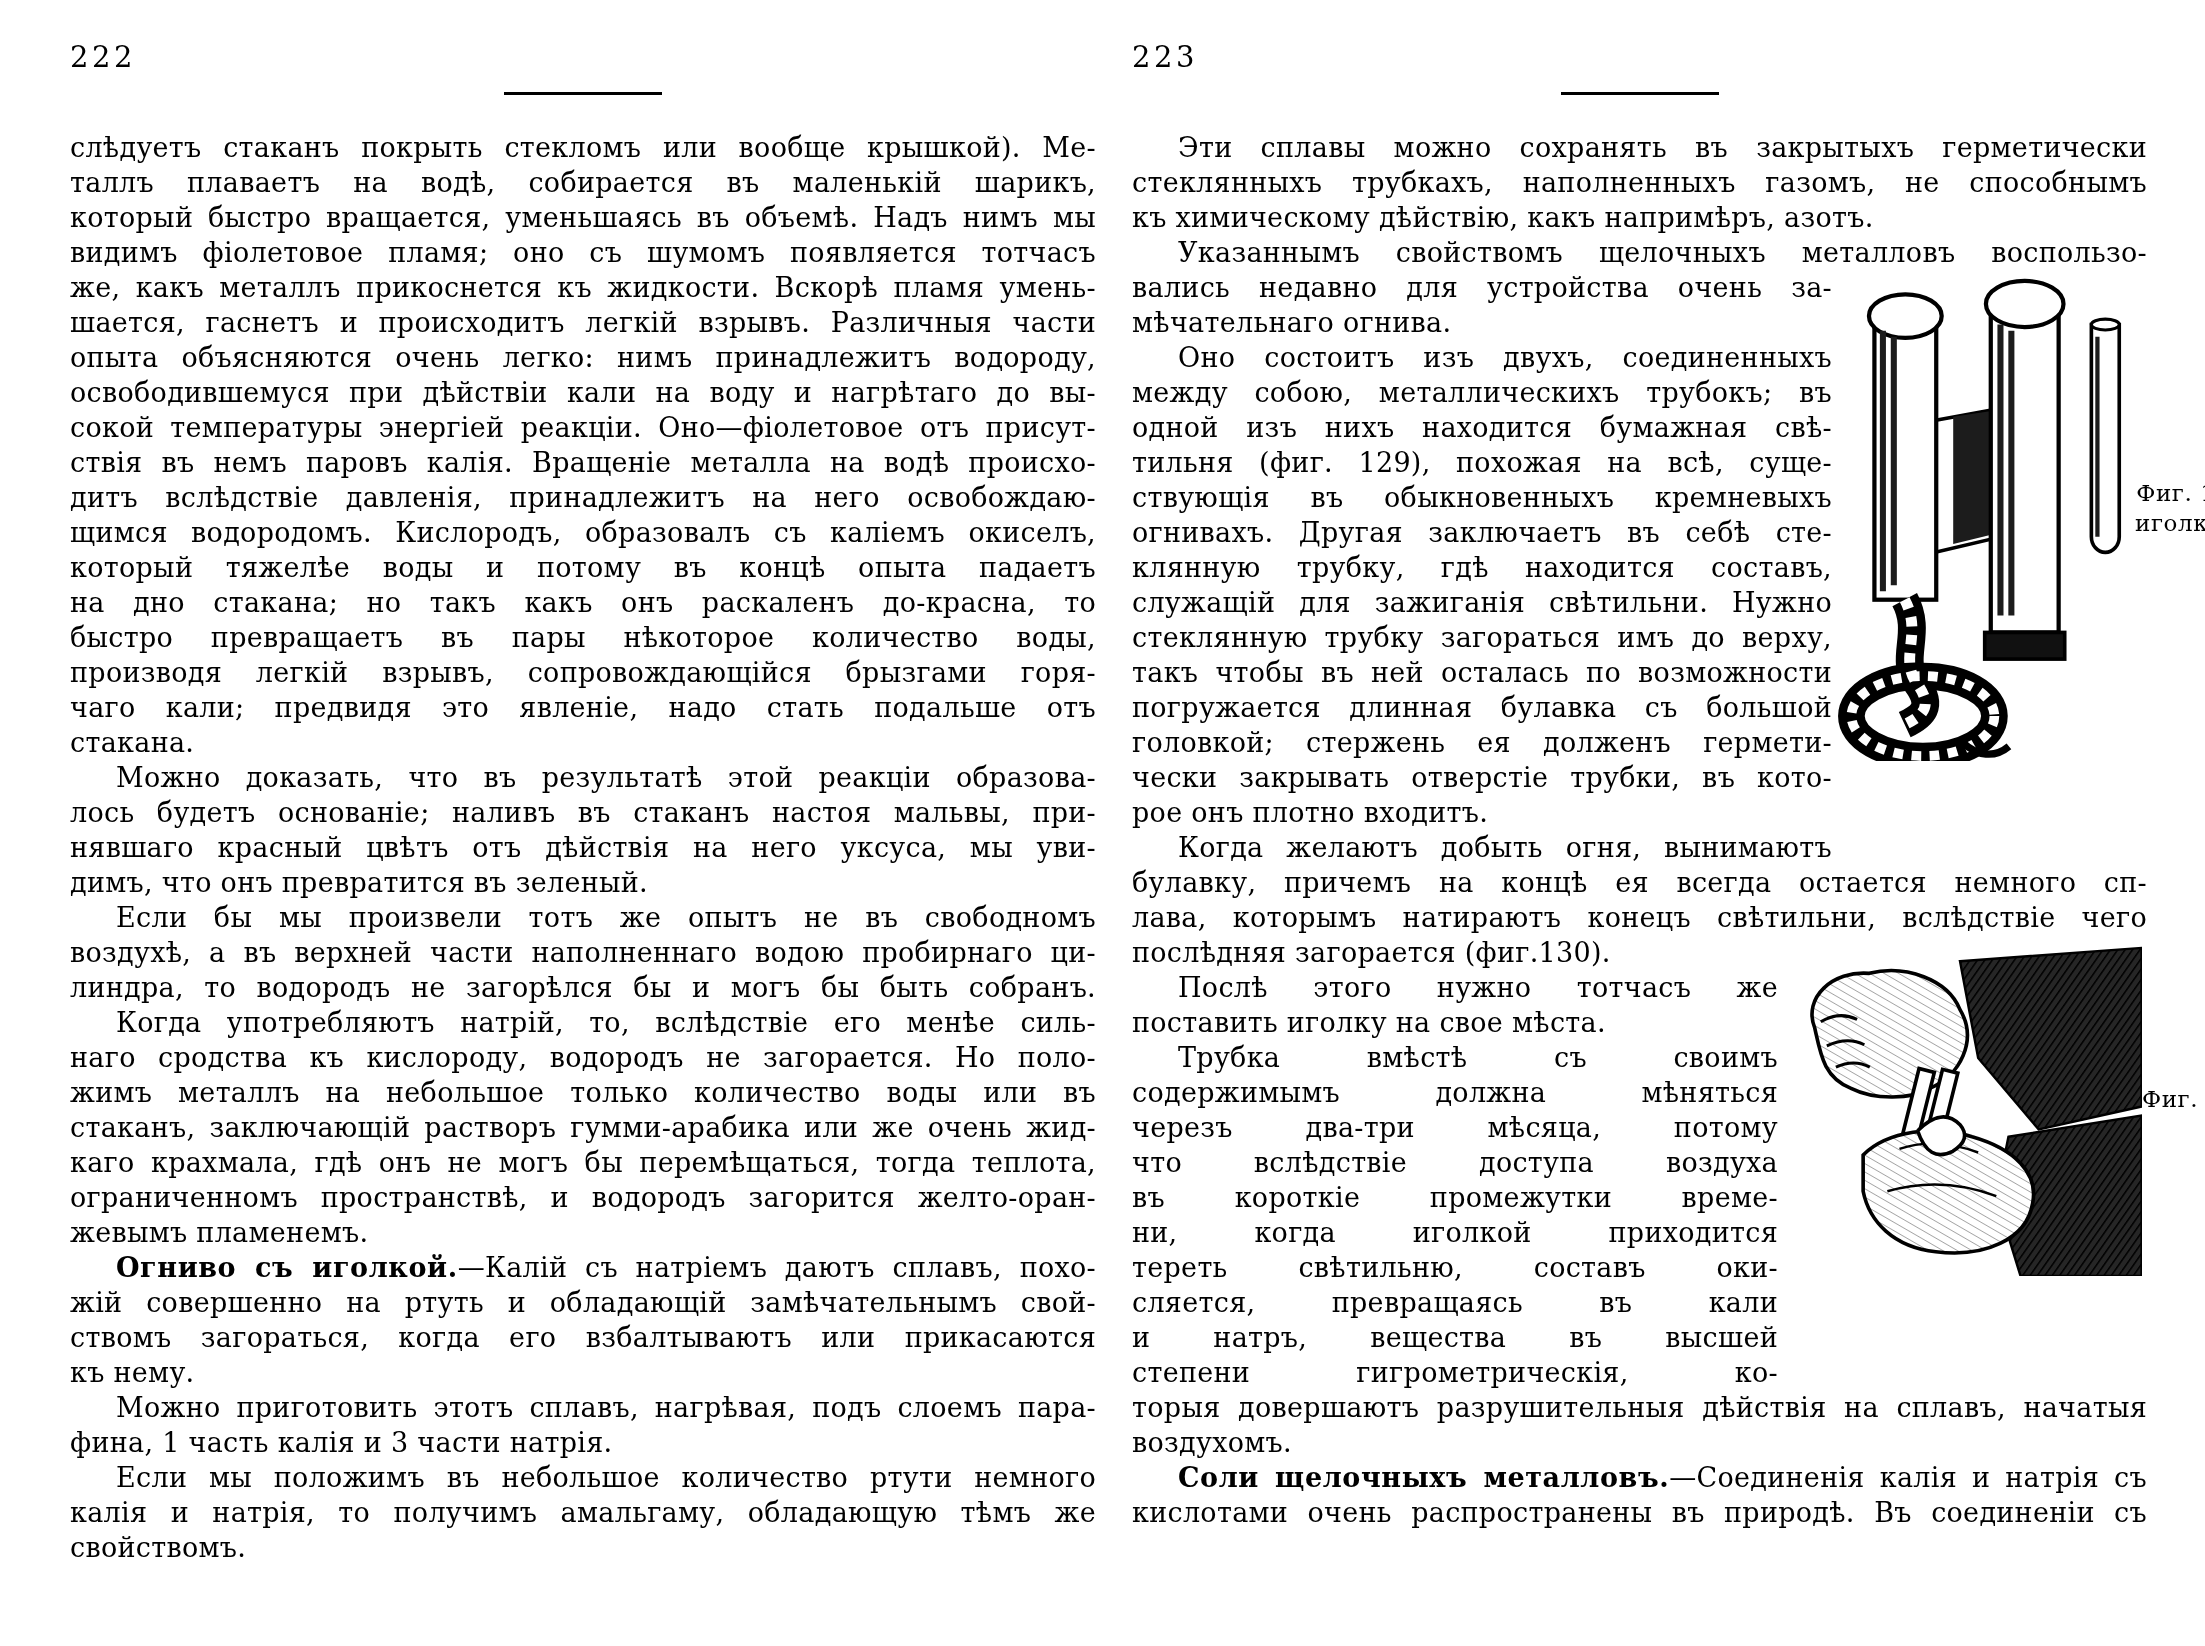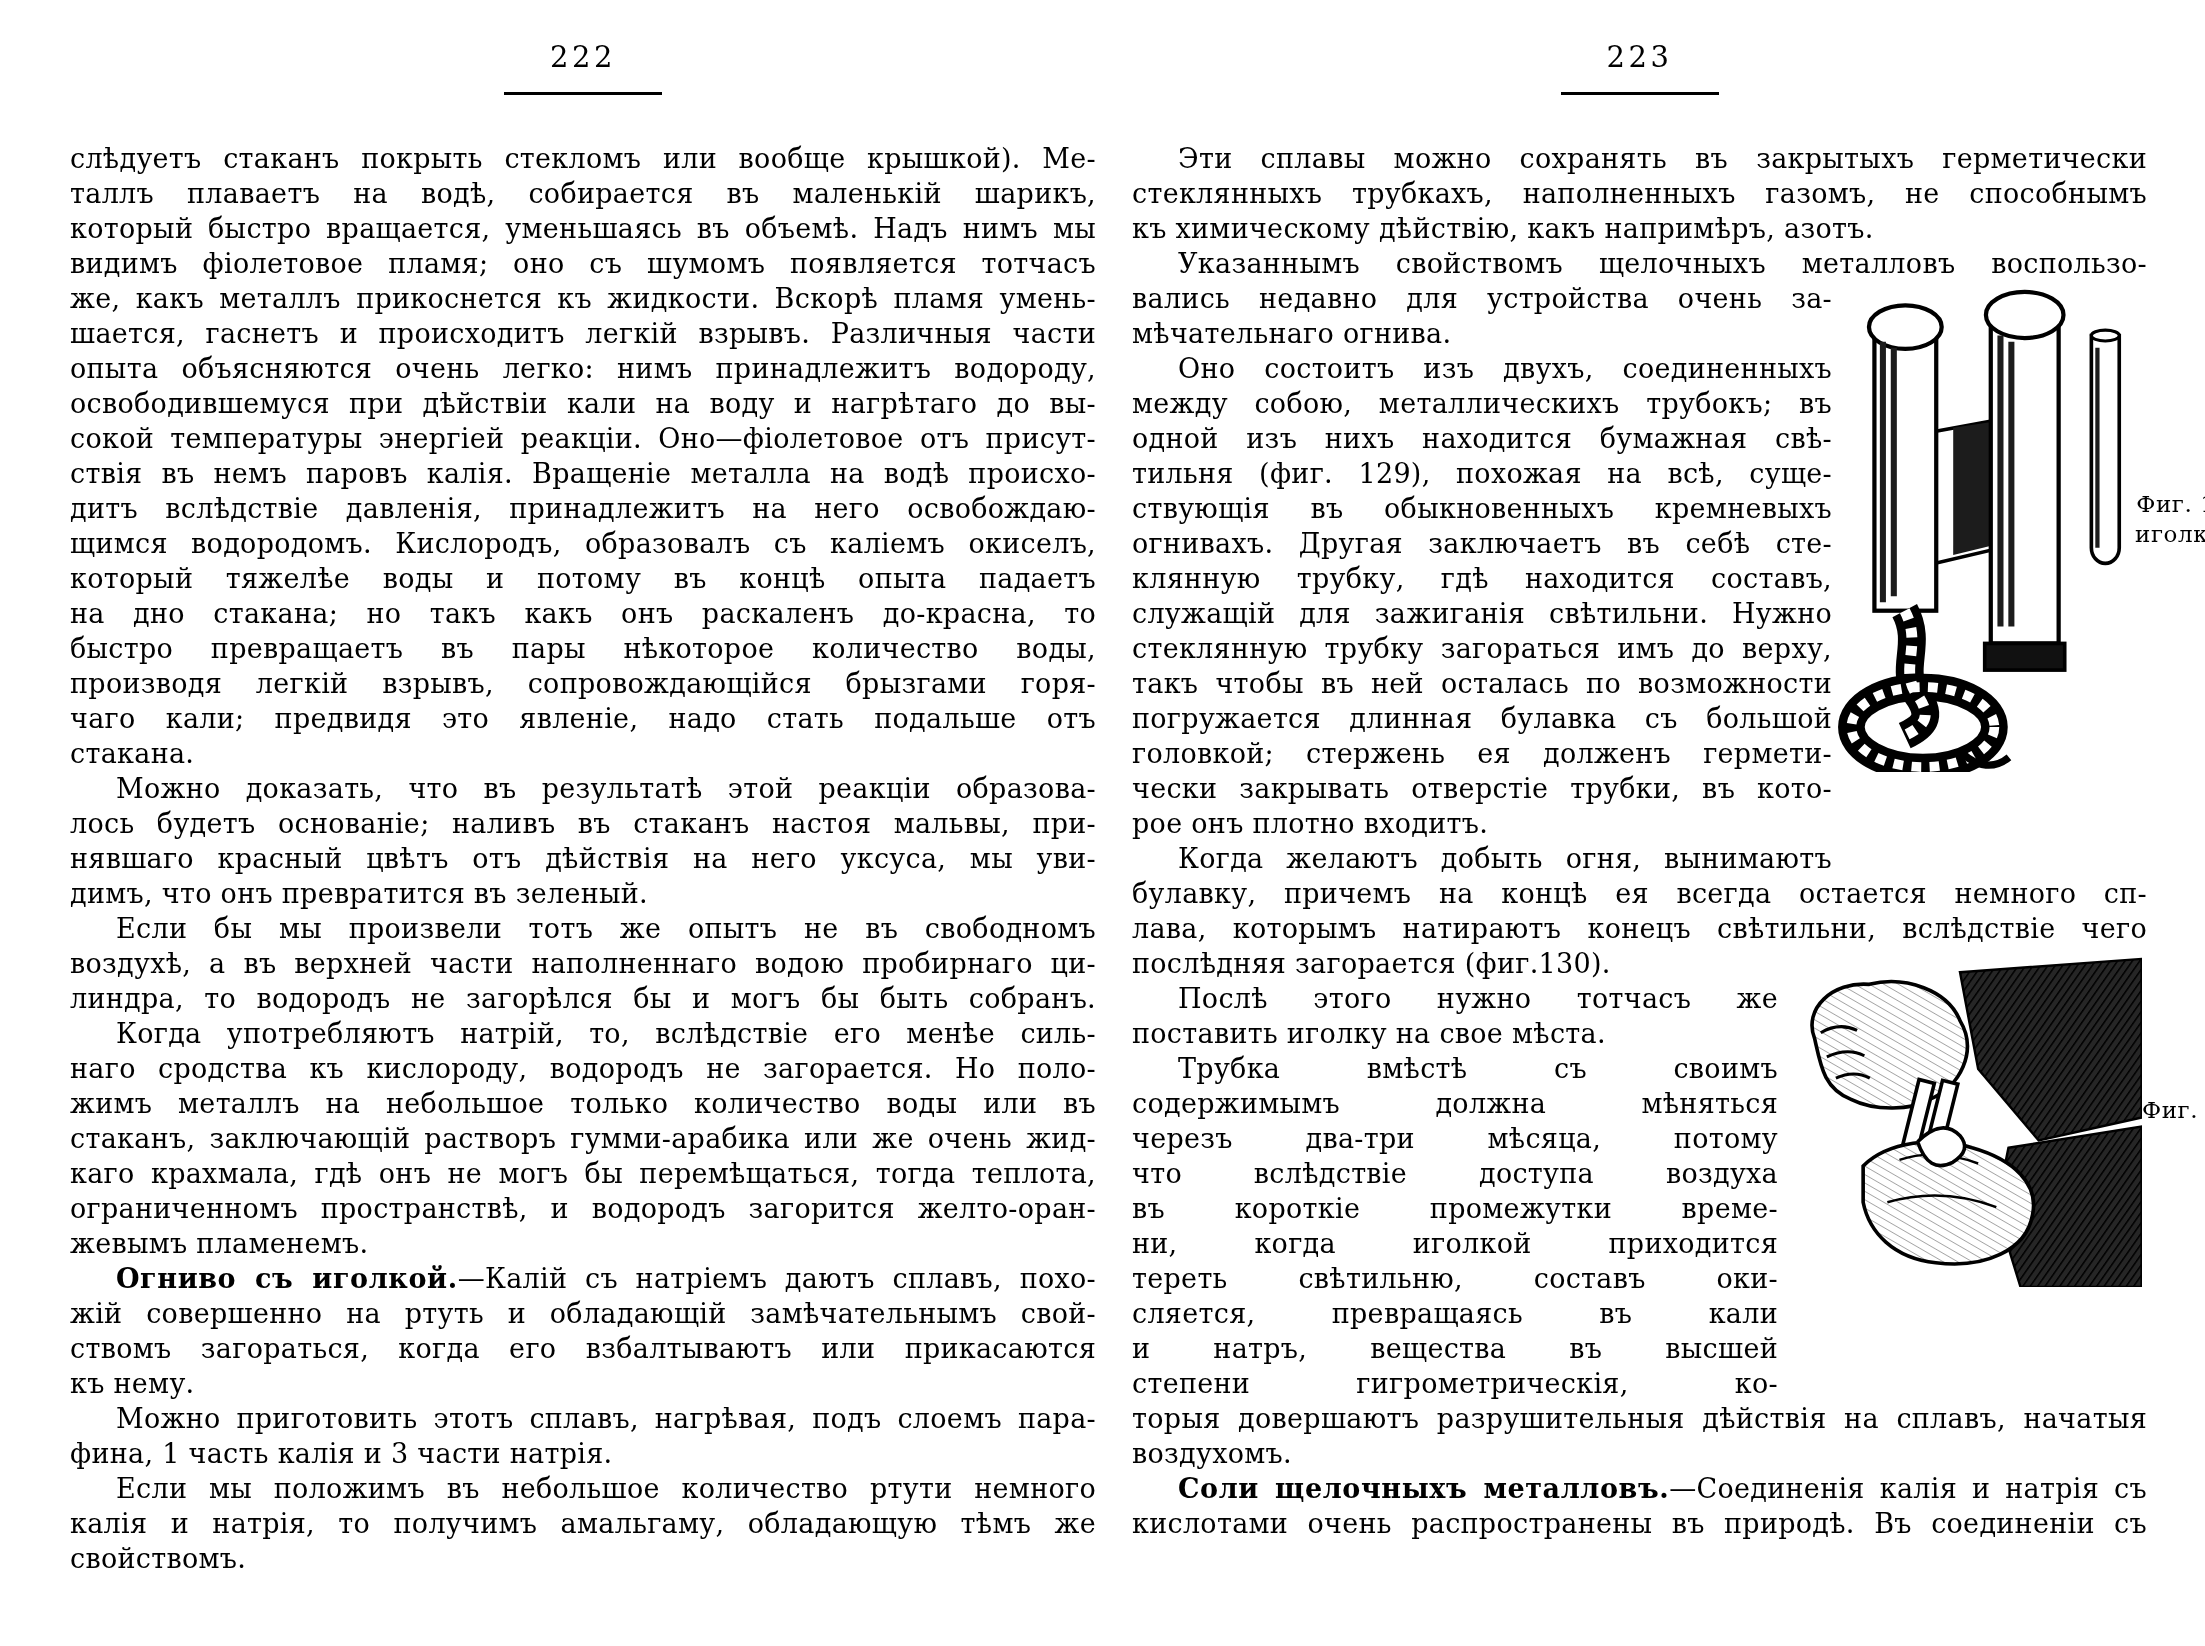--- a/index.html
+++ b/index.html
@@ -5,23 +5,23 @@
   html,body{margin:0;padding:0;}
   body{
     width:2205px;height:1646px;background:#ffffff;color:#000;
     font-family:"DejaVu Serif", serif;
     overflow:hidden;position:relative;
   }
   .spread{position:absolute;inset:0;background:#fff;}
   .page{position:absolute;top:0;}
   .page-left{left:70px;width:1026px;}
   .page-right{left:1132px;width:1015px;}
-  .pagehead{padding-top:42px;text-align:center;font-size:29px;letter-spacing:3.6px;line-height:31.5px;}
+  .pagehead{padding-top:42px;font-size:29px;letter-spacing:3.6px;line-height:31.5px;}
   .headrule{width:158px;height:3.6px;background:#000;margin:18px auto 0 auto;}
-  .bodytext{margin-top:46px;}
+  .bodytext{margin-top:35px;}
   .tline{
     font-size:27px;line-height:35px;height:35px;
     text-align:justify;text-align-last:justify;
     letter-spacing:0.3px;white-space:nowrap;overflow:visible;
   }
   .tline.last{text-align-last:left;}
   .tline.ind{text-indent:46px;}
   b{font-weight:bold;letter-spacing:0.6px;}
   .row{display:flex;align-items:flex-start;}
   .colA{width:700px;flex:0 0 auto;}

